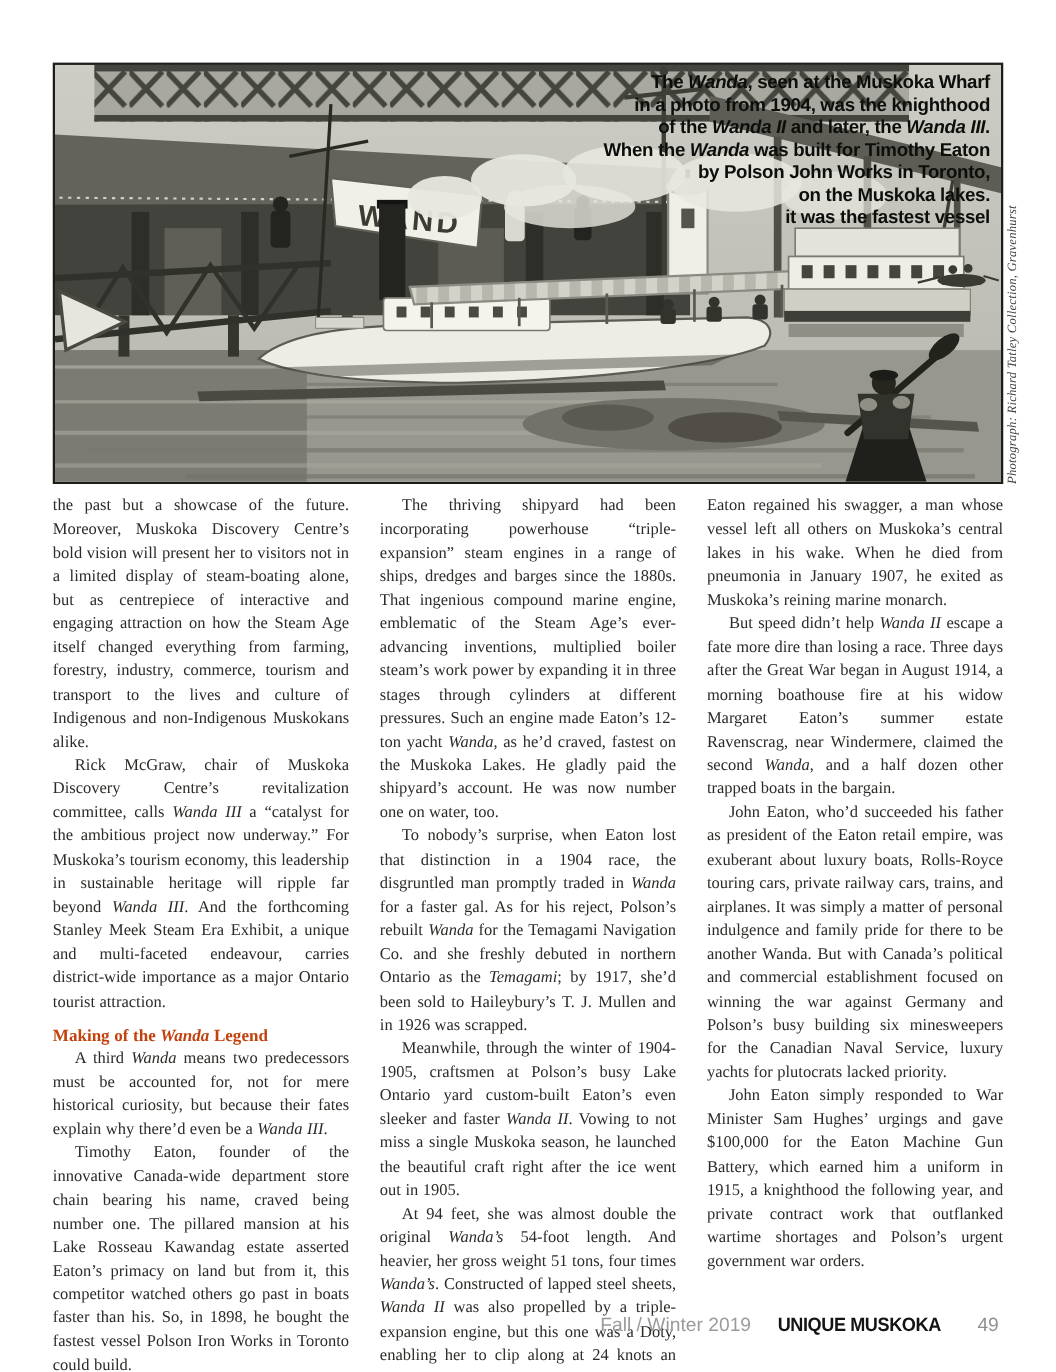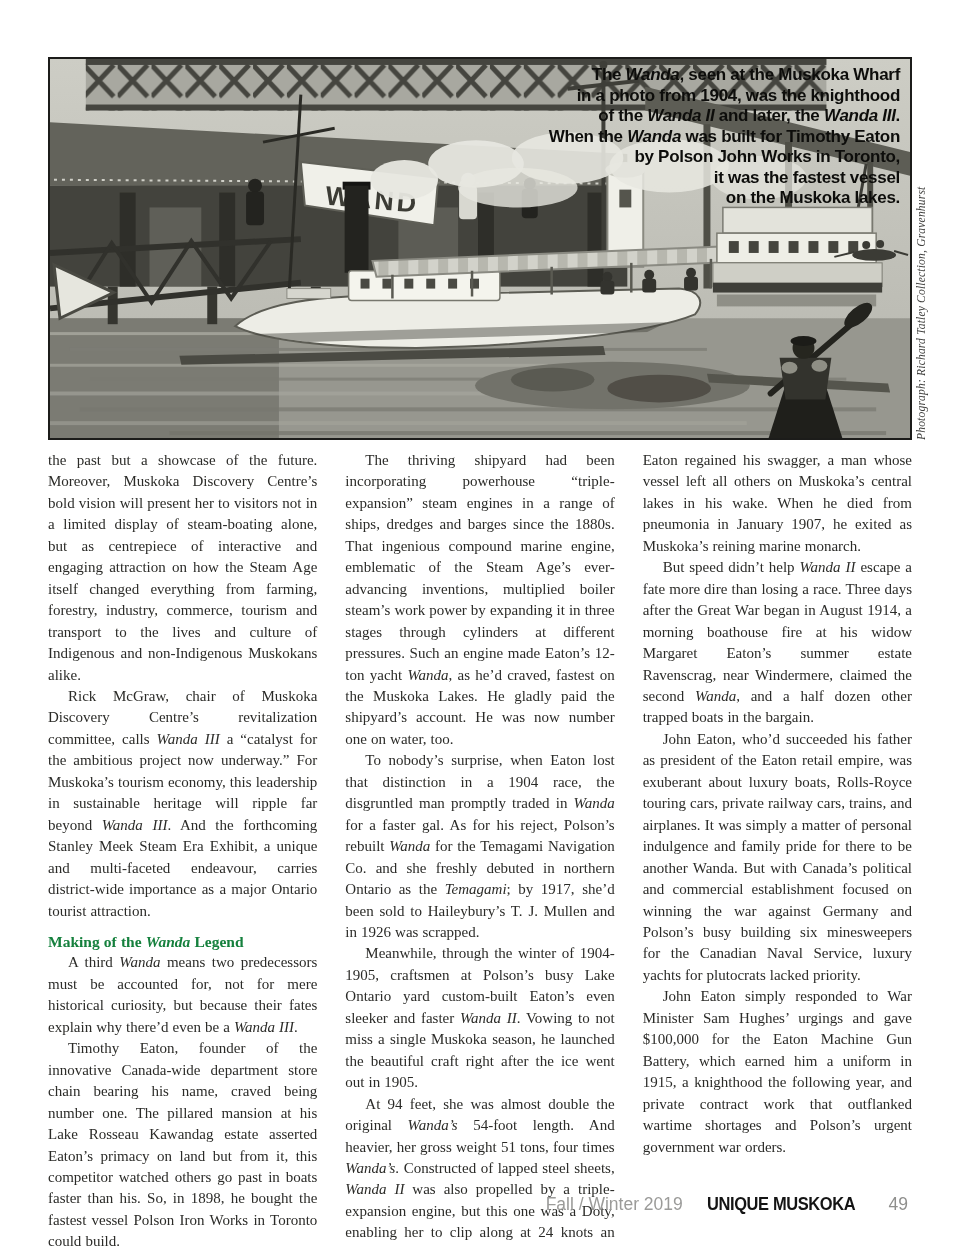--- a/index.html
+++ b/index.html
@@ -18,21 +18,21 @@
                 writing-mode:vertical-rl;transform:rotate(180deg);
                 font-family:"Liberation Serif",serif;font-style:italic;
                 font-size:11.5px;color:#3f3f3d;letter-spacing:.2px;white-space:nowrap;}
 
   
   .columns{position:absolute;left:48px;top:450px;width:864px;display:flex;gap:28px;}
   .col{flex:1 1 0;text-align:justify;font-size:15px;line-height:21.45px;color:#2b2b28;
        hyphens:none;word-spacing:.02em;}
   .body-p{margin:0;}
   .body-p.indent{text-indent:20px;}
-  .subhead{margin:9px 0 0 0;font-size:15.5px;font-weight:bold;color:#15803d;text-align:left;}
+  .subhead{margin:9px 0 0 0;font-size:15.5px;font-weight:bold;color:#c2410c;text-align:left;}
   .col i{font-style:italic;}
 
   
   .footer{position:absolute;right:52px;top:1194px;display:flex;align-items:baseline;gap:24px;
           font-family:"Liberation Sans",sans-serif;font-size:17.5px;}
   .footer .issue{color:#9b9b99;font-weight:400;}
   .footer .brand{color:#141414;font-weight:700;letter-spacing:-0.4px;transform:scaleX(.94);transform-origin:left;}
   .footer .pageno{color:#8f8f8d;font-weight:400;}
 </style>
 </head>
@@ -224,22 +224,22 @@
         <ellipse cx="757" cy="285" rx="13" ry="5" fill="#1c1c18"></ellipse>
       </g>
     </svg>
 
     <div class="photo-caption">
         <div>The <i>Wanda</i>, seen at the Muskoka Wharf</div>
         <div>in a photo from 1904, was the knighthood</div>
         <div>of the <i>Wanda II</i> and later, the <i>Wanda III</i>.</div>
         <div>When the <i>Wanda</i> was built for Timothy Eaton</div>
         <div>by Polson John Works in Toronto,</div>
+        <div>on the Muskoka lakes.</div>
         <div>it was the fastest vessel</div>
-        <div>on the Muskoka lakes.</div>
       </div>
   </figure>
 
   <div class="photo-credit">Photograph: Richard Tatley Collection, Gravenhurst</div>
 
   <main class="columns">
       <div class="col">
         <p class="body-p">the past but a showcase of the future. Moreover, Muskoka Discovery Centre’s bold vision will present her to visitors not in a limited display of steam-boating alone, but as centrepiece of interactive and engaging attraction on how the Steam Age itself changed everything from farming, forestry, industry, commerce, tourism and transport to the lives and culture of Indigenous and non-Indigenous Muskokans alike.</p>
         <p class="body-p indent">Rick McGraw, chair of Muskoka Discovery Centre’s revitalization committee, calls <i>Wanda III</i> a “catalyst for the ambitious project now underway.” For Muskoka’s tourism economy, this leadership in sustainable heritage will ripple far beyond <i>Wanda III</i>. And the forthcoming Stanley Meek Steam Era Exhibit, a unique and multi-faceted endeavour, carries district-wide importance as a major Ontario tourist attraction.</p>
         <h3 class="subhead">Making of the <i>Wanda</i> Legend</h3>

